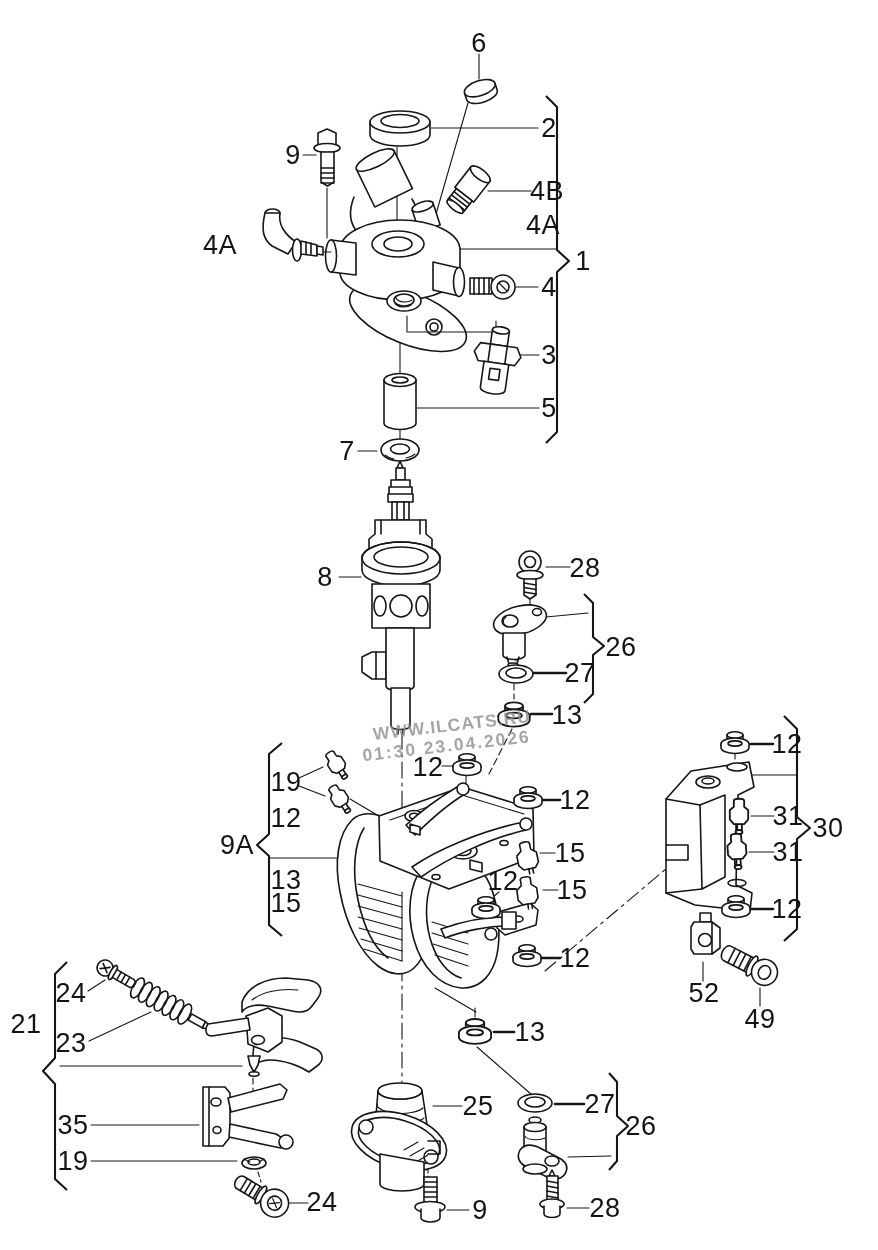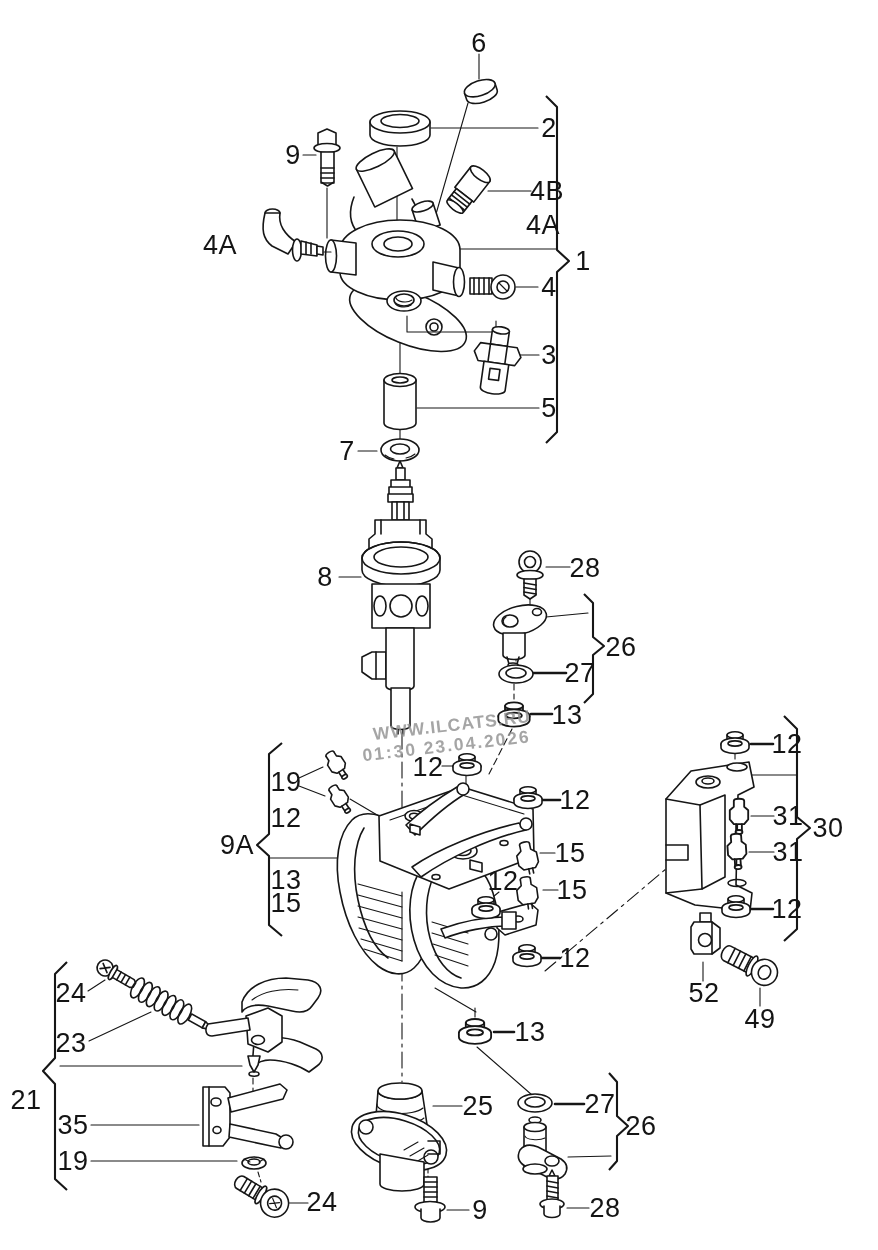--- a/index.html
+++ b/index.html
@@ -469,21 +469,21 @@
 <span class="lbl" style="left:788px;top:852px">31</span>
 <span class="lbl" style="left:286px;top:880px">13</span>
 <span class="lbl" style="left:286px;top:903px">15</span>
 <span class="lbl" style="left:570px;top:853px">15</span>
 <span class="lbl" style="left:503px;top:881px">12</span>
 <span class="lbl" style="left:572px;top:890px">15</span>
 <span class="lbl" style="left:787px;top:909px">12</span>
 <span class="lbl" style="left:575px;top:958px">12</span>
 <span class="lbl" style="left:71px;top:993px">24</span>
 <span class="lbl" style="left:71px;top:1043px">23</span>
-<span class="lbl" style="left:26px;top:1100px">21</span>
+<span class="lbl" style="left:26px;top:1024px">21</span>
 <span class="lbl" style="left:704px;top:993px">52</span>
 <span class="lbl" style="left:760px;top:1019px">49</span>
 <span class="lbl" style="left:530px;top:1032px">13</span>
 <span class="lbl" style="left:73px;top:1125px">35</span>
 <span class="lbl" style="left:478px;top:1106px">25</span>
 <span class="lbl" style="left:600px;top:1104px">27</span>
 <span class="lbl" style="left:641px;top:1126px">26</span>
 <span class="lbl" style="left:73px;top:1161px">19</span>
 <span class="lbl" style="left:322px;top:1202px">24</span>
 <span class="lbl" style="left:480px;top:1210px">9</span>

